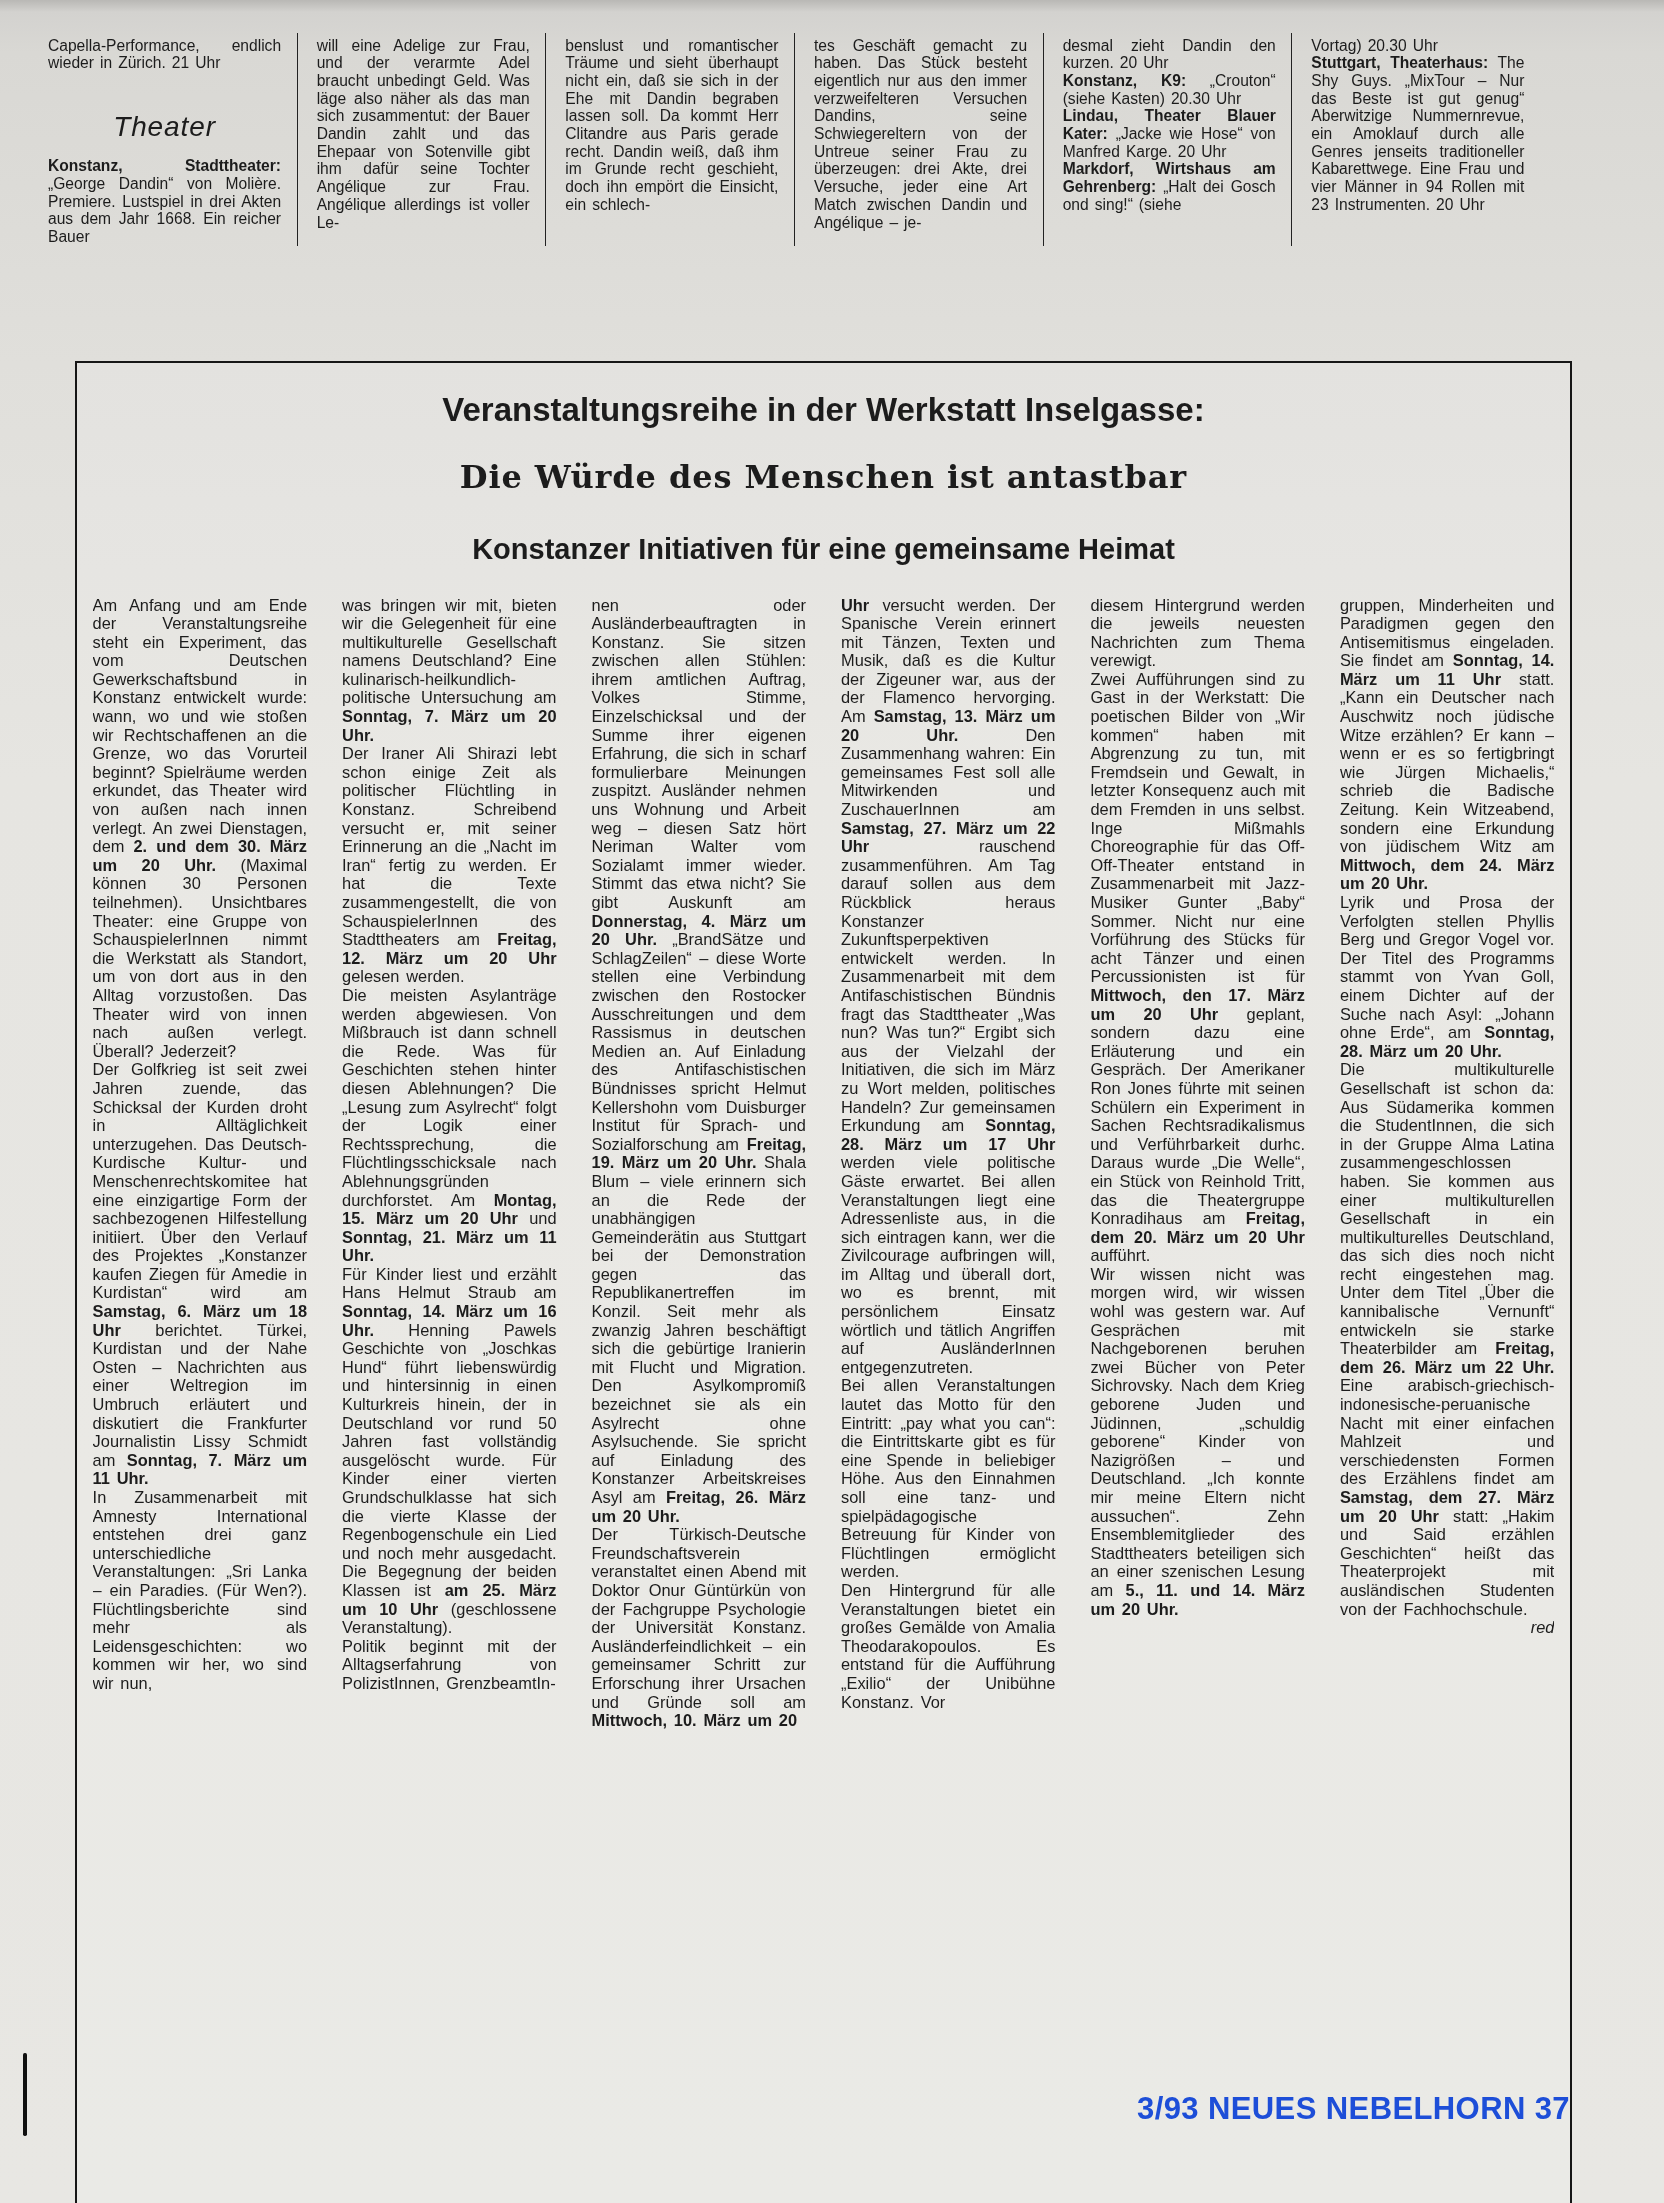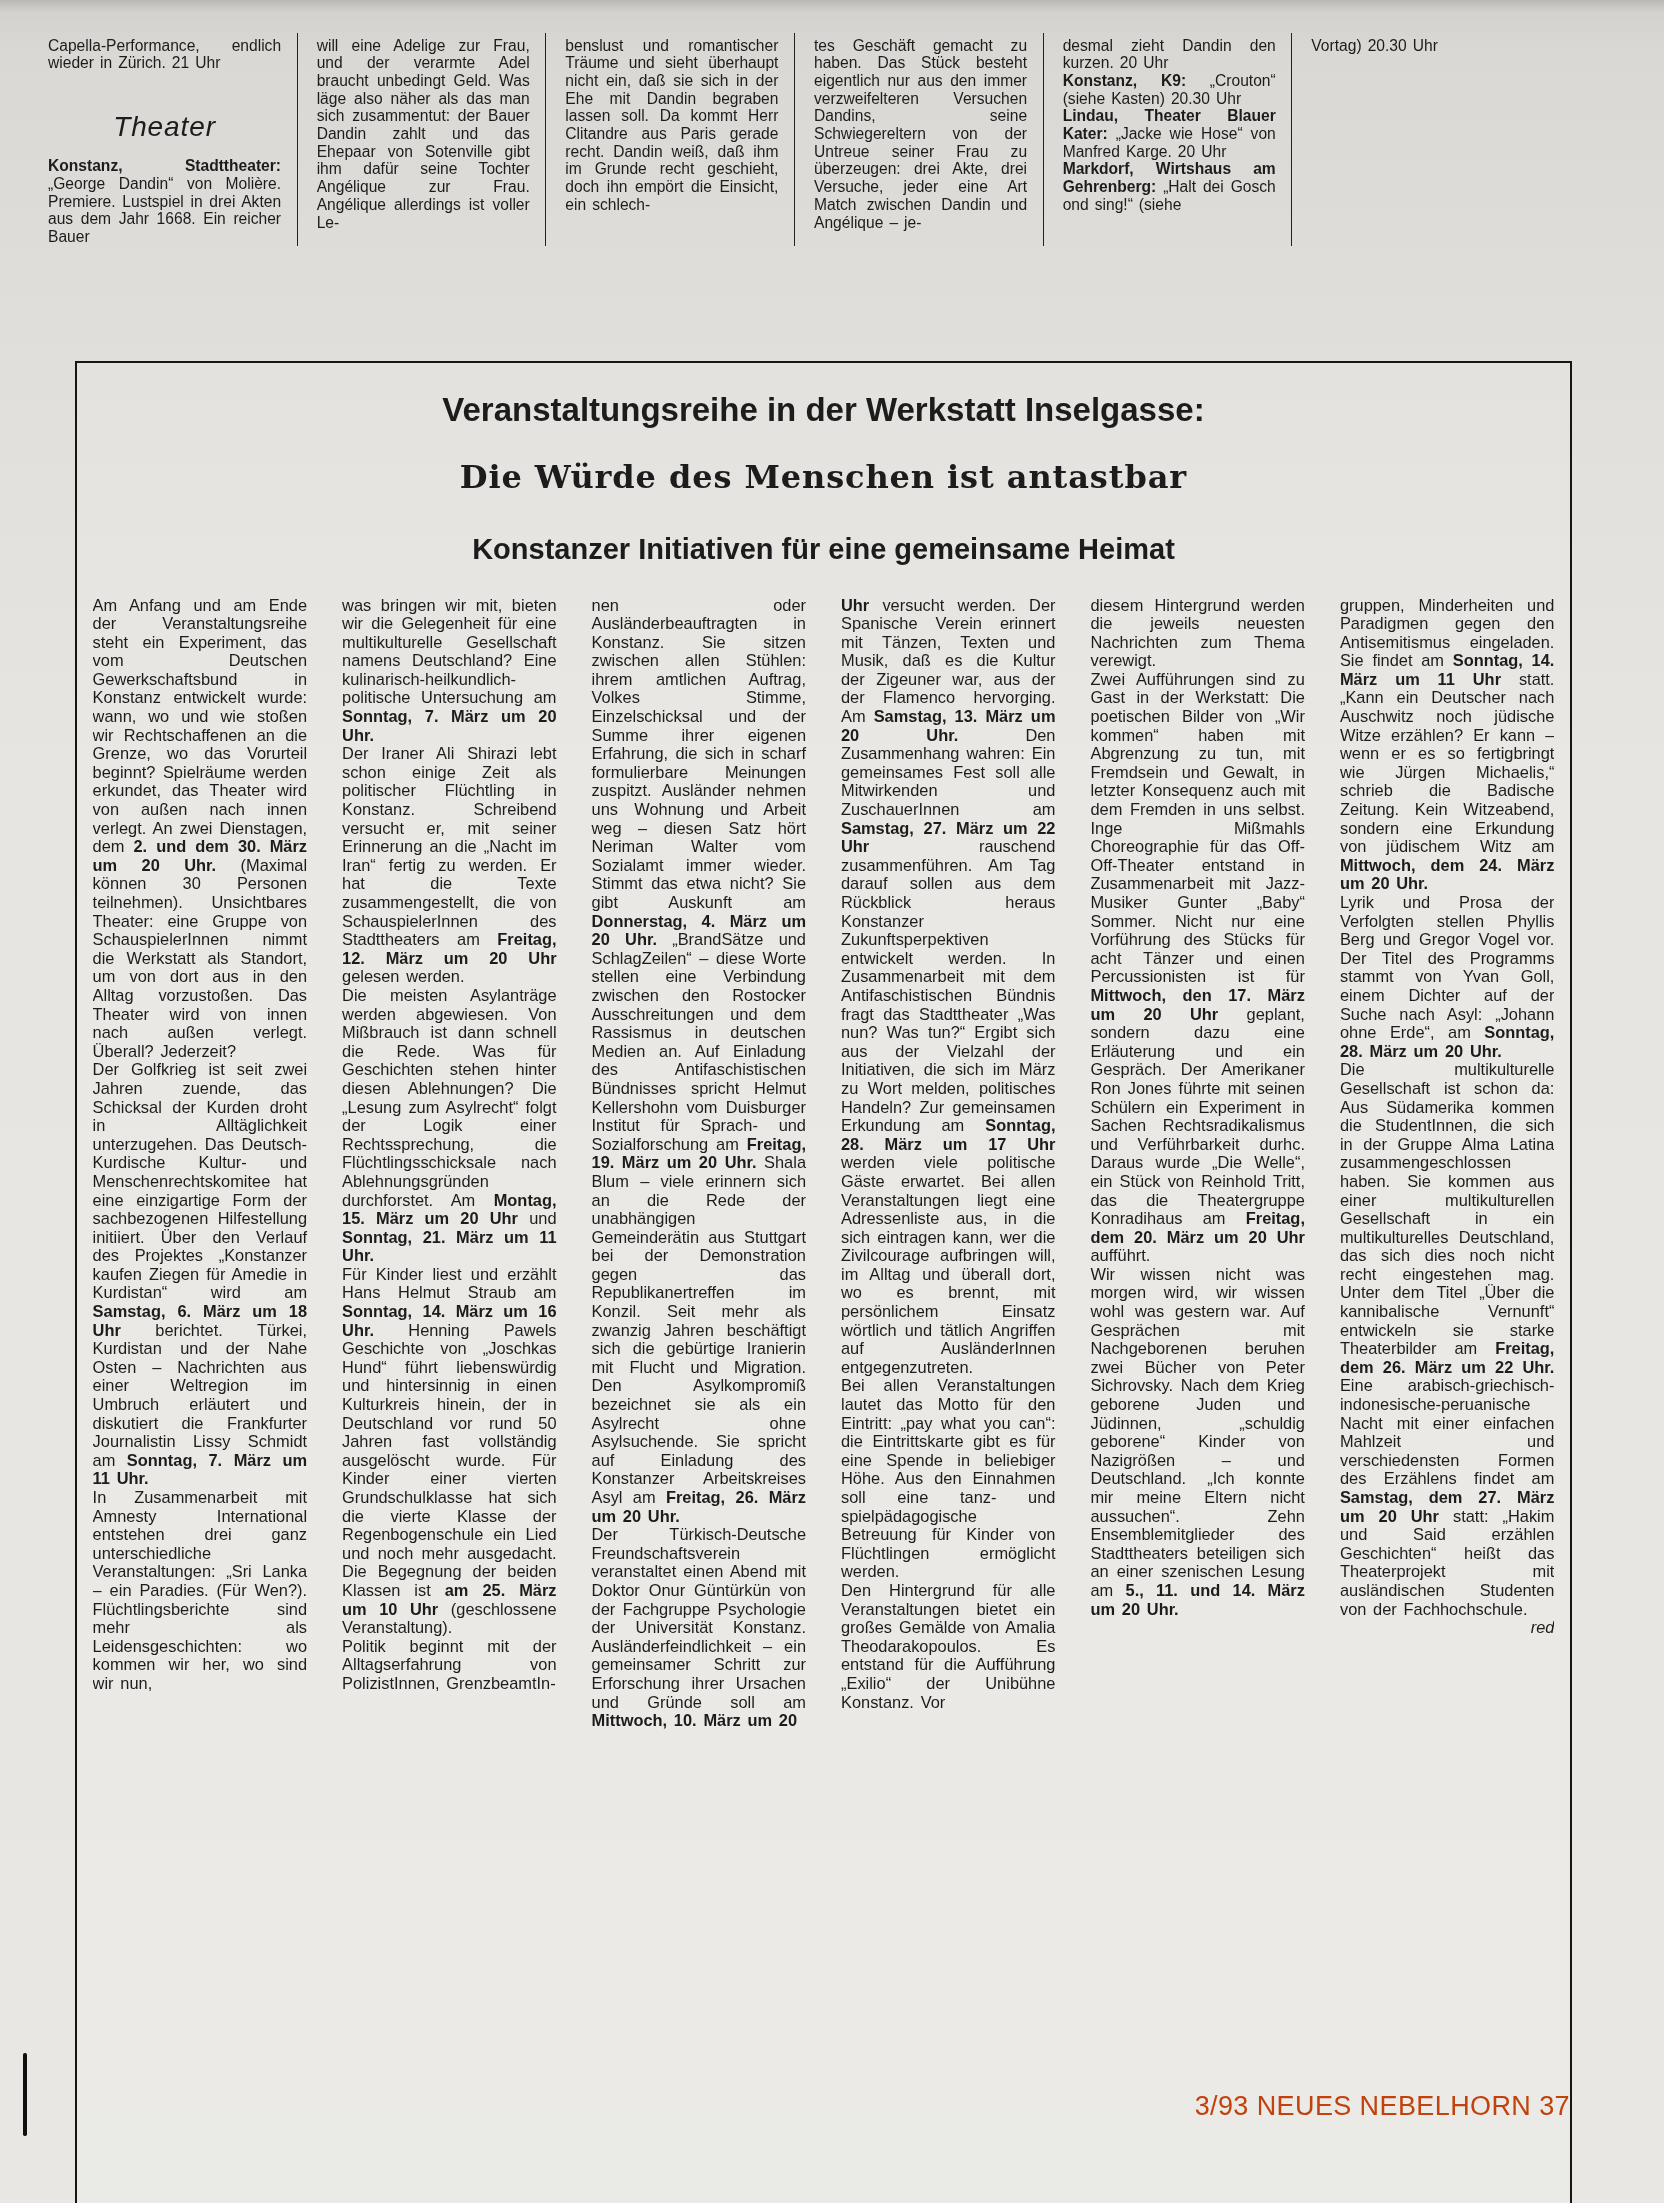--- a/index.html
+++ b/index.html
@@ -52,21 +52,21 @@
     display:grid; grid-template-columns:repeat(6,1fr); column-gap:35px;
     font-size:16.4px; line-height:18.6px;
     text-align:justify; text-justify:inter-word; word-spacing:2.2px;
     height:1347px; overflow:hidden;
   }
   .article-body p { margin:0; }
   .signature { text-align:right; font-style:italic; }
   
   .page-footer {
     position:absolute; top:2091px; right:95px;
-    font-weight:normal; font-size:27px; letter-spacing:0.4px; color:#c2410c;
+    font-weight:bold; font-size:31px; letter-spacing:0.4px; color:#1d4ed8;
   }
   
   .artifact-line {
     position:absolute; left:23px; top:2053px; width:4.3px; height:83px;
     background:#101010; border-radius:1.7px;
     box-shadow:0 -35px 12px -5.2px rgba(60,60,60,0.45);
   }
 </style>
 </head>
 <body>
@@ -87,20 +87,21 @@
     <p>tes Geschäft gemacht zu haben. Das Stück besteht eigentlich nur aus den immer verzweifelteren Versuchen Dandins, seine Schwiegereltern von der Untreue seiner Frau zu überzeugen: drei Akte, drei Versuche, jeder eine Art Match zwischen Dandin und Angélique – je-</p>
   </div>
   <div class="top-col">
     <p>desmal zieht Dandin den kurzen. 20 Uhr</p>
     <p><b>Konstanz, K9:</b> „Crouton“ (siehe Kasten) 20.30 Uhr</p>
     <p><b>Lindau, Theater Blauer Kater:</b> „Jacke wie Hose“ von Manfred Karge. 20 Uhr</p>
     <p><b>Markdorf, Wirtshaus am Gehrenberg:</b> „Halt dei Gosch ond sing!“ (siehe</p>
   </div>
   <div class="top-col">
     <p>Vortag) 20.30 Uhr</p>
+    <p><b>Stuttgart, Theaterhaus:</b> The Shy Guys. „MixTour – Nur das Beste ist gut genug“ Aberwitzige Nummernrevue, ein Amoklauf durch alle Genres jenseits traditioneller Kabarettwege. Eine Frau und vier Männer in 94 Rollen mit 23 Instrumenten. 20 Uhr</p>
   </div>
 </div>
 
 <div class="box">
   <div class="kicker">Veranstaltungsreihe in der Werkstatt Inselgasse:</div>
   <div class="headline">Die Würde des Menschen ist antastbar</div>
   <div class="subheadline">Konstanzer Initiativen für eine gemeinsame Heimat</div>
 
   <div class="article-body">
     <div>

